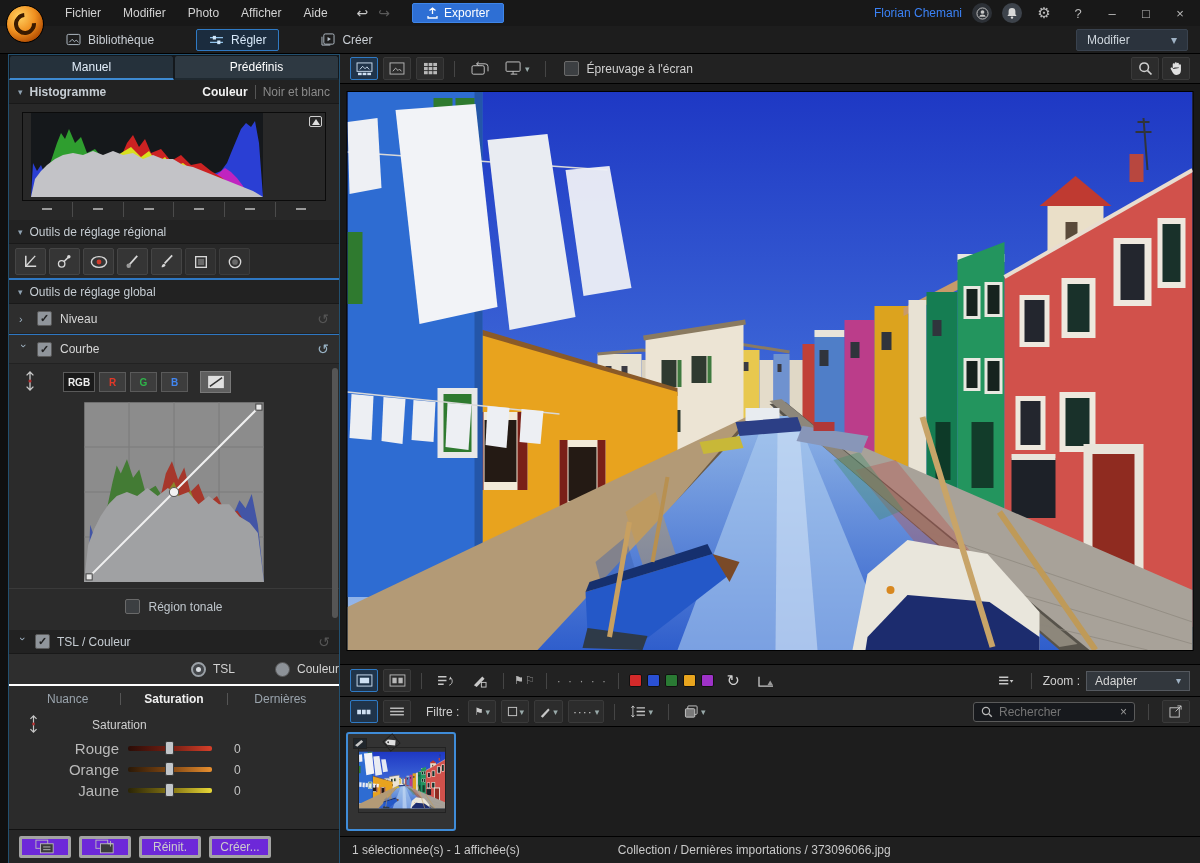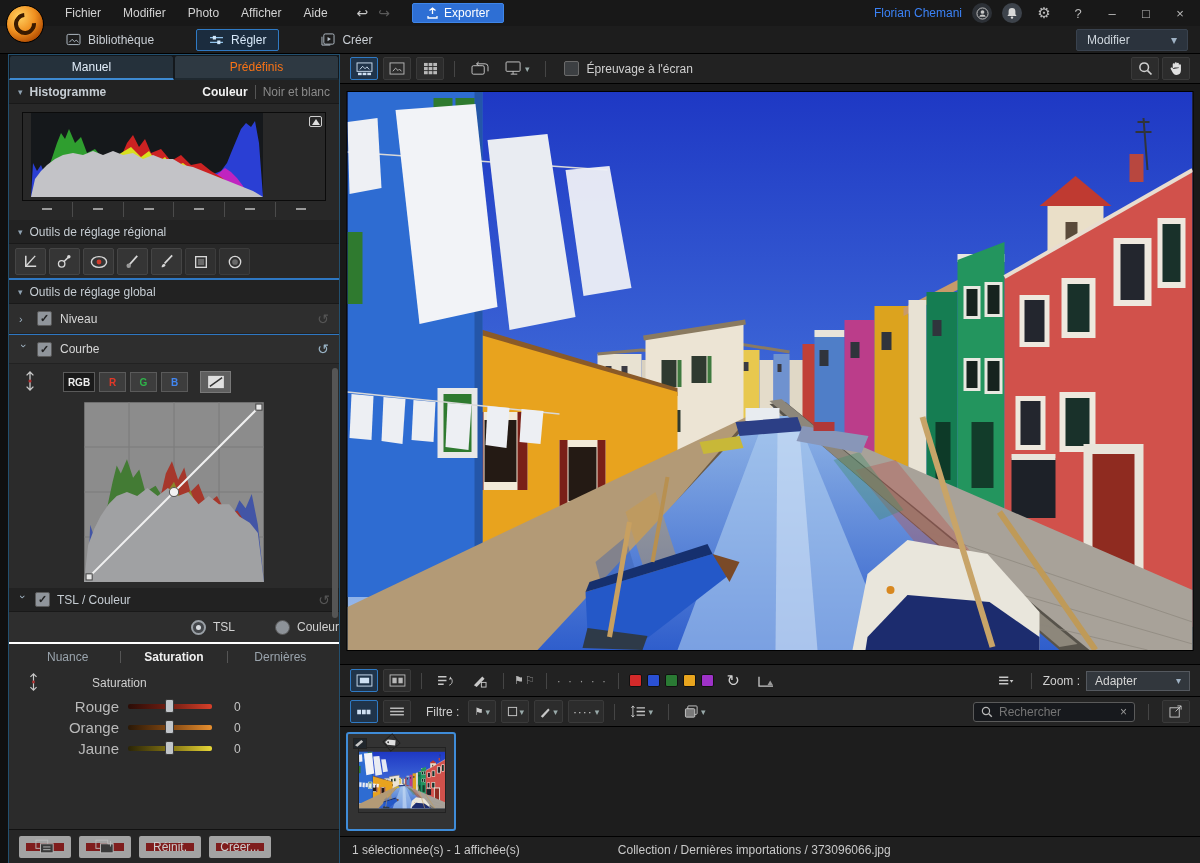--- a/index.html
+++ b/index.html
@@ -26,21 +26,21 @@
 .editdrop{margin-left:auto;margin-right:12px;width:112px;height:22px;background:#2b333d;border:1px solid #39424e;border-radius:2px;
  display:flex;align-items:center;padding:0 10px;color:#cfd6dd}
 .editdrop b{margin-left:auto;font-weight:normal;color:#9fb2c4}
 
 .content{display:flex;height:809px}
 .gutter{width:8px;background:#101010}
 .sidebar{width:332px;background:#2b2b2b;border:1px solid #23506f;border-bottom:none;display:flex;flex-direction:column}
 .main{flex:1;display:flex;flex-direction:column;background:#161616;min-width:0}
 
 .tabbar{display:flex;height:25px;background:#181818}
-.tab{flex:1;display:flex;align-items:center;justify-content:center;background:#2e3942;color:#f97316;
+.tab{flex:1;display:flex;align-items:center;justify-content:center;background:#2e3942;color:#ffffff;
  border:1px solid #14181c;border-bottom:2px solid #1f2930;border-radius:3px 3px 0 0}
 .tab.sel{background:#25313b;color:#e2eefa;border-bottom:2px solid #3d8ad2}
 .sechead{height:24px;display:flex;align-items:center;gap:7px;background:#222;border-bottom:1px solid #191919;padding:0 9px;color:#c6cdd3}
 .tri{color:#8fa2b2;font-size:9px}
 .hd-right{margin-left:auto;display:flex;align-items:center;gap:0}
 .hd-right .on{color:#f2f2f2;font-weight:bold;padding-right:7px}
 .hd-right .off{color:#8a8a8a;border-left:1px solid #555;padding-left:7px}
 .histwrap{padding:8px 13px 0;background:#282828}
 .histbox{position:relative;border:1px solid #0b0b0b}
 .clipicon{position:absolute;top:3px;right:3px;width:13px;height:11px;border:1px solid #cfcfcf;border-radius:2px;background:rgba(40,40,40,.6)}
@@ -87,21 +87,21 @@
 .satrow .lbl{margin-left:52px}
 .sliderrow{height:21px;display:flex;align-items:center;padding:0 14px}
 .sliderrow .sl{width:96px;text-align:right;margin-right:9px;color:#b9b9b9;font-size:15px}
 .track{position:relative;width:84px;height:5px;border-radius:2px}
 .track.rouge{background:linear-gradient(90deg,#2a0c06,#7a2014 55%,#d8402a)}
 .track.orange{background:linear-gradient(90deg,#2a1806,#8a4c14 55%,#e89030)}
 .track.jaune{background:linear-gradient(90deg,#2a2406,#8a7a14 55%,#e8d838)}
 .knob{position:absolute;left:44%;top:-5px;width:9px;height:14px;background:#c2c6ca;border:1px solid #3a3a3a;border-radius:2px}
 .sval{margin-left:22px;color:#c4c4c4}
 .sidebtm{height:34px;background:#262626;border-top:1px solid #121212;display:flex;align-items:center;gap:8px;padding:0 10px}
-.bbtn{height:22px;background:#7f1d1d;border:7px solid #a3a3a3;border-radius:2px;color:#ccc;
+.bbtn{height:22px;background:#6d28d9;border:3px solid #a3a3a3;border-radius:2px;color:#ccc;
  display:flex;align-items:center;justify-content:center}
 .bbtn.ic{width:52px}.bbtn.tx{width:62px}
 
 .vtoolbar{height:30px;background:#222;border-bottom:1px solid #000;display:flex;align-items:center;gap:5px;padding:0 10px}
 .ibtn{min-width:28px;height:23px;background:#2c2c2c;border:1px solid #3a3a3a;border-radius:2px;display:flex;align-items:center;justify-content:center;gap:2px;padding:0 4px;color:#c9c9c9}
 .ibtn.sel{border-color:#2f7ac4;background:#20344a}
 .ibtn.flat{background:transparent;border-color:transparent}
 .vsep{width:1px;height:16px;background:#454545;margin:0 5px}
 .sproof{display:flex;align-items:center;gap:8px;margin-left:8px;color:#d0d0d0}
 .viewport{flex:1;position:relative;background:#191919}
@@ -541,20 +541,24 @@
                 <rect x="1" y="1" width="18" height="14" fill="#e0e0e0"></rect>
                 <path d="M3 13L17 3" stroke="#333" stroke-width="1.6"></path>
               </svg>
           </span>
         </div>
         <div class="curvebox">
           <svg width="180" height="180">
               <use href="#curveEd"></use>
             </svg>
         </div>
+        <div class="regionrow">
+          <span class="cb empty"></span>
+          <span>Région tonale</span>
+        </div>
 
         <div class="sechead noise" style="margin-top:6px">
           <span class="chev down">›</span>
           <span class="cb">✓</span>
           <span>TSL / Couleur</span>
           <span class="undo dim" style="margin-left:auto">↺</span>
         </div>
         <div class="radiorow">
           <span class="radio">
               <span class="rdot on"></span>

